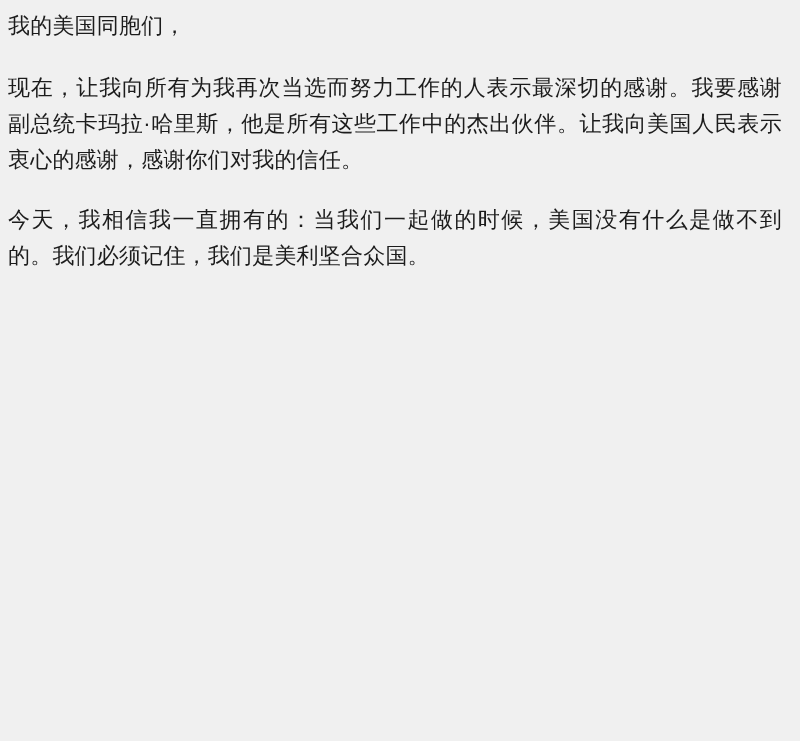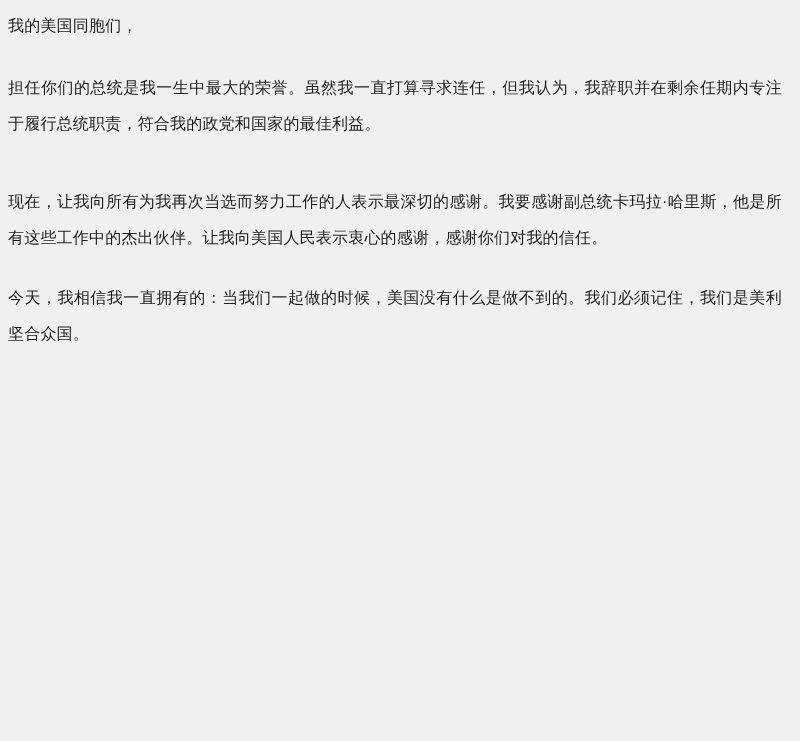--- a/index.html
+++ b/index.html
@@ -19,21 +19,21 @@
     background: #f0f0f0;
     box-sizing: border-box;
     padding: 8px 18px 0 8px;
     position: relative;
   }
   .doc-body {
     display: block;
   }
   p.para {
     margin: 0 0 24px 0;
-    font-size: 16px;
+    font-size: 22px;
     line-height: 36px;
     color: #1c1c1c;
     letter-spacing: 0.2px;
     text-align: justify;
     text-justify: inter-ideograph;
     word-break: break-all;
     font-family: "Liberation Sans", sans-serif;
   }
   p.para.gap-large {
     margin-bottom: 42px;
@@ -44,17 +44,16 @@
   p.salutation {
     margin-bottom: 26px;
   }
 </style>
 </head>
 <body>
 
 <div class="page">
   <div class="doc-body">
     <p class="para salutation">我的美国同胞们，</p>
-    <p class="para gap-large">担任你们的总统是我一生中最大的荣誉。虽然我一直打算寻求连任，但我认为，我辞职并在剩余任期内专注于履行总统职责，符合我的政党和国家的最佳利益。</p>
     <p class="para">现在，让我向所有为我再次当选而努力工作的人表示最深切的感谢。我要感谢副总统卡玛拉·哈里斯，他是所有这些工作中的杰出伙伴。让我向美国人民表示衷心的感谢，感谢你们对我的信任。</p>
     <p class="para tight">今天，我相信我一直拥有的：当我们一起做的时候，美国没有什么是做不到的。我们必须记住，我们是美利坚合众国。</p>
   </div>
 </div>
 
 </body></html>

